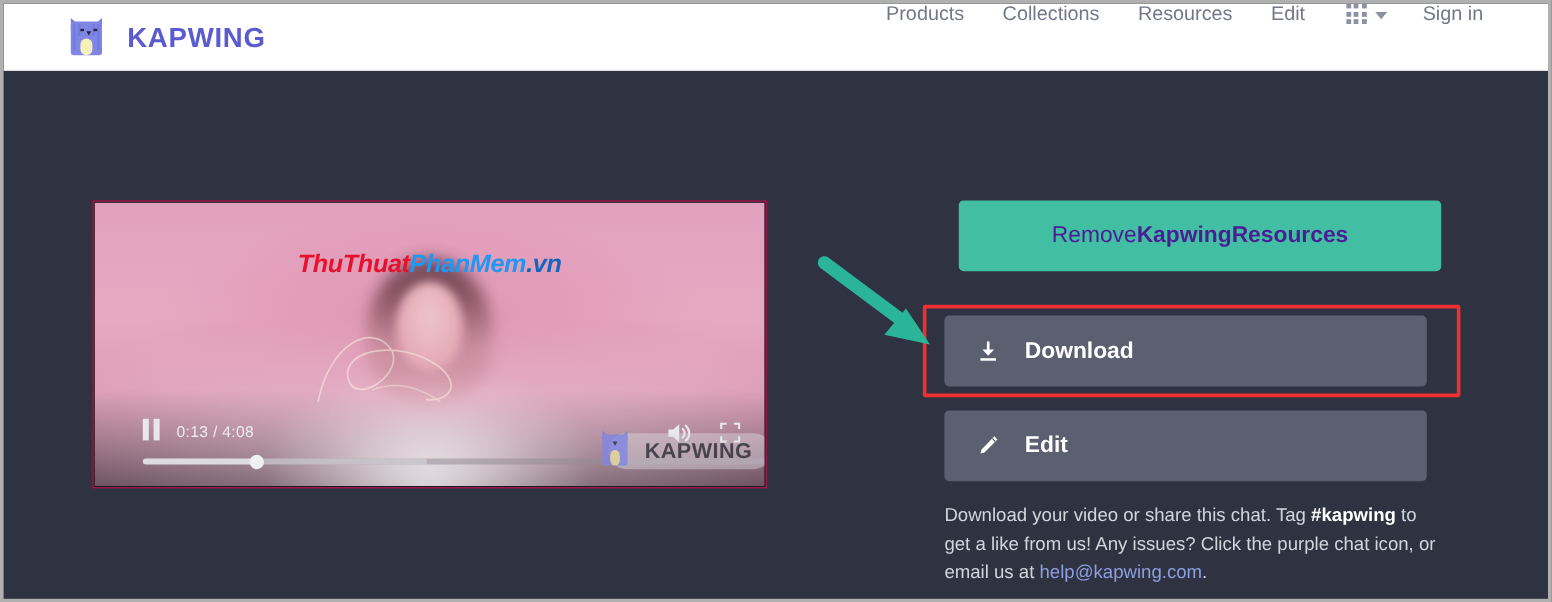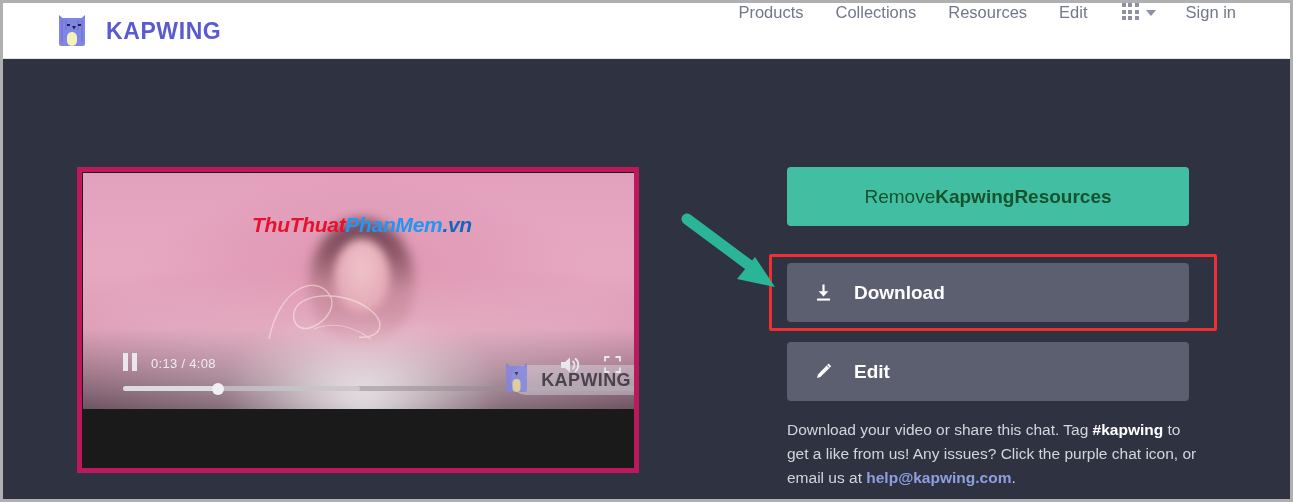--- a/index.html
+++ b/index.html
@@ -54,23 +54,23 @@
     width: 0; height: 0;
     border-left: 5.5px solid transparent;
     border-right: 5.5px solid transparent;
     border-top: 6px solid #8d90a3;
     margin-top: 2px;
   }
 
   
   #video-card {
     position: absolute; left: 74px; top: 164px;
-    width: 562px; height: 306px;
+    width: 562px; height: 240px;
     background: #1a1a1a;
-    border: 5px solid #be185d;
+    border: 1px solid #be185d;
     overflow: hidden;
   }
   #video-frame {
     position: absolute; left: 1px; top: 1px;
     width: 558px; height: 236px;
     overflow: hidden;
     background:
       radial-gradient(ellipse 120% 85% at 50% 88%, rgba(255,255,255,0.42) 0%, rgba(255,255,255,0) 58%),
       radial-gradient(ellipse 60% 60% at 50% 45%, rgba(216,130,160,0.55) 0%, rgba(216,130,160,0) 70%),
       linear-gradient(180deg, #e2a0bd 0%, #e7a9c2 40%, #dc9ab4 66%, #5d4050 100%);
@@ -180,21 +180,21 @@
   .action-btn {
     width: 402px; height: 59px;
     border: none; border-radius: 4px;
     display: flex; align-items: center;
     font-family: "Liberation Sans", sans-serif;
     cursor: pointer;
   }
   #remove-watermark-btn {
     background: #42bfa3;
     justify-content: center;
-    font-size: 19px; color: #14532d;
+    font-size: 19px; color: #4c1d95; margin-left: 12px;
   }
   #remove-watermark-btn b { font-weight: bold; }
   #remove-watermark-btn span.reg { font-weight: bold; }
   #download-btn, #edit-btn {
     background: #5b5f70;
     padding-left: 27px; gap: 21px;
     font-size: 19px; font-weight: bold; color: #ffffff; margin-top: 12px;
   }
   #download-btn { position: absolute; left: 0; top: 84px; }
   #edit-btn { position: absolute; left: 0; top: 163px; }
@@ -213,21 +213,21 @@
     pointer-events: none;
   }
 
   #footer-note {
     position: absolute; left: 784px; top: 415px;
     width: 410px;
     font-size: 15.5px; line-height: 24px;
     color: #d3d5dd;
   }
   #footer-note b { font-weight: bold; color: #ffffff; }
-  #footer-note a { color: #8d9fe0; text-decoration: none; font-weight: bold; }
+  #footer-note a { color: #8d9fe0; text-decoration: none; }
 </style>
 </head>
 <body>
 
 <div id="page">
 
   <div id="header">
 
     <div id="brand">
       <svg class="cat-logo" viewBox="0 0 38 38">

